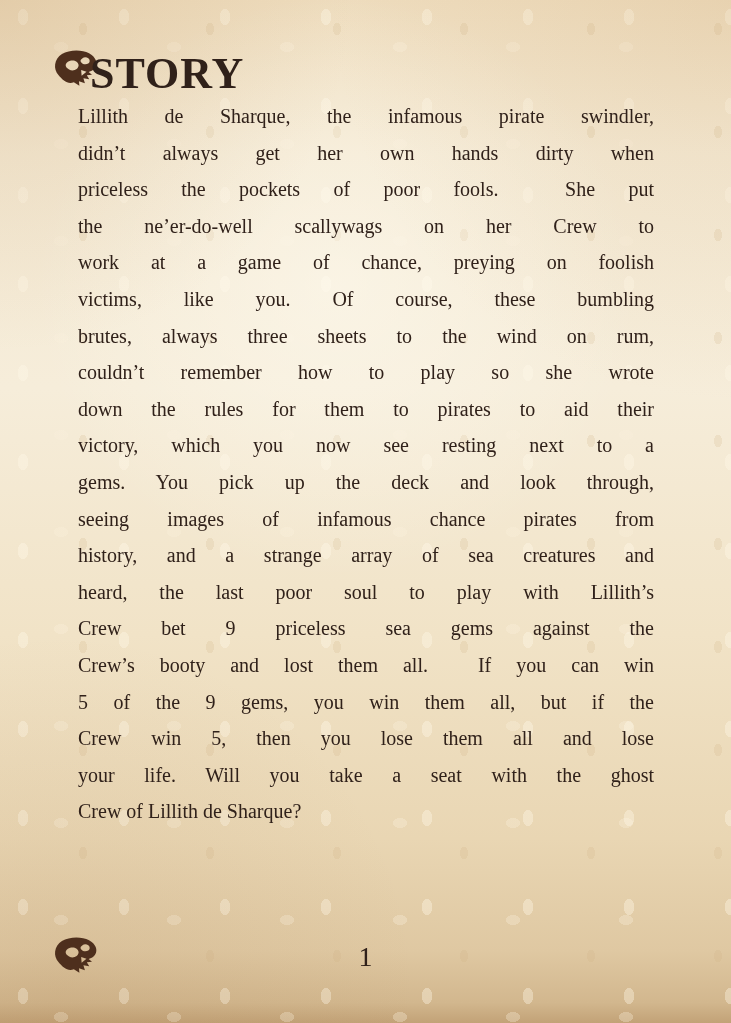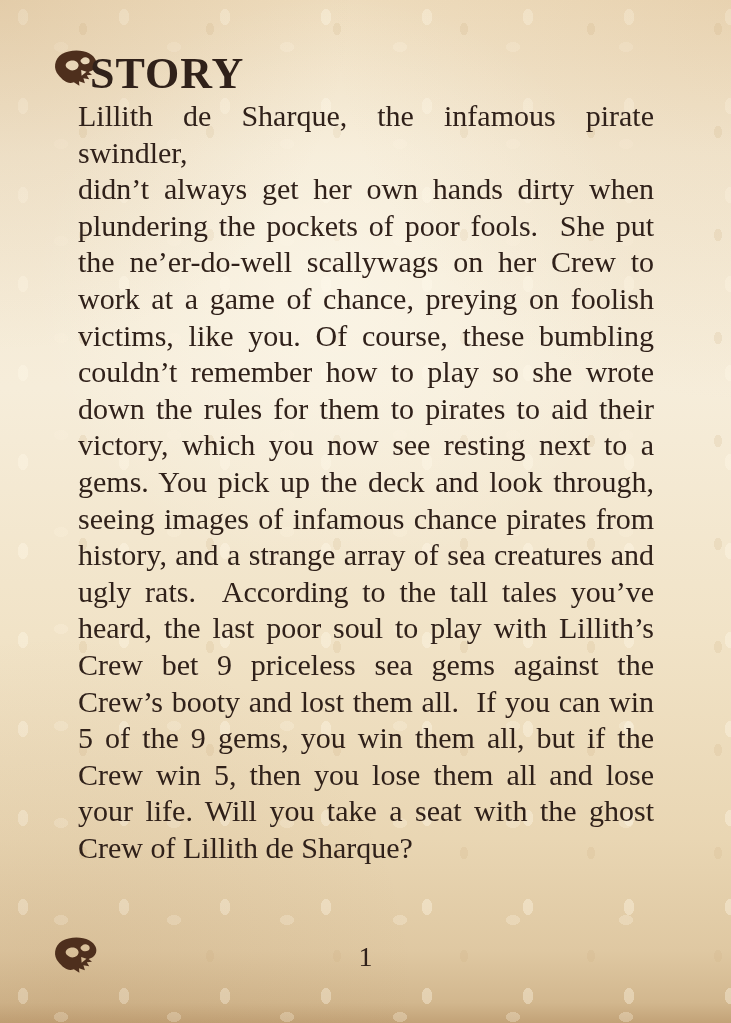--- a/index.html
+++ b/index.html
@@ -37,21 +37,21 @@
   .title{
     position:absolute;top:38px;left:78px;width:576px;
     margin:12px;text-align:left;
     font-size:44px;font-weight:bold;line-height:1.1;
     letter-spacing:1px;color:var(--ink);
   }
   .story{
     position:absolute;top:98px;left:78px;width:576px;
   }
   .story-line{
-    font-size:30px;line-height:36.6px;
+    font-size:20px;line-height:36.6px;
     white-space:pre-wrap;
     text-align:justify;text-align-last:justify;
     -moz-text-align-last:justify;
   }
   .story-line.last{text-align-last:left;-moz-text-align-last:left;}
   .page-number{
     position:absolute;top:941px;left:0;width:731px;
     text-align:center;font-size:28px;color:var(--ink);
   }
 </style>
@@ -72,31 +72,31 @@
           M60,44 L70,48 L60,55 Z"></path>
       </g>
     </svg>
   </div>
 
   <h1 class="title">STORY</h1>
 
   <div class="story">
       <div class="story-line">Lillith de Sharque, the infamous pirate swindler,</div>
       <div class="story-line">didn’t always get her own hands dirty when</div>
-      <div class="story-line">plundering the pockets of poor fools.  She put</div>
+      <div class="story-line">priceless the pockets of poor fools.  She put</div>
       <div class="story-line">the ne’er-do-well scallywags on her Crew to</div>
       <div class="story-line">work at a game of chance, preying on foolish</div>
       <div class="story-line">victims, like you. Of course, these bumbling</div>
+      <div class="story-line">brutes, always three sheets to the wind on rum,</div>
       <div class="story-line">couldn’t remember how to play so she wrote</div>
       <div class="story-line">down the rules for them to pirates to aid their</div>
       <div class="story-line">victory, which you now see resting next to a</div>
       <div class="story-line">gems. You pick up the deck and look through,</div>
       <div class="story-line">seeing images of infamous chance pirates from</div>
       <div class="story-line">history, and a strange array of sea creatures and</div>
-      <div class="story-line">ugly rats.  According to the tall tales you’ve</div>
       <div class="story-line">heard, the last poor soul to play with Lillith’s</div>
       <div class="story-line">Crew bet 9 priceless sea gems against the</div>
       <div class="story-line">Crew’s booty and lost them all.  If you can win</div>
       <div class="story-line">5 of the 9 gems, you win them all, but if the</div>
       <div class="story-line">Crew win 5, then you lose them all and lose</div>
       <div class="story-line">your life. Will you take a seat with the ghost</div>
       <div class="story-line last">Crew of Lillith de Sharque?</div>
     </div>
 
   <div class="skull skull-bottom">

